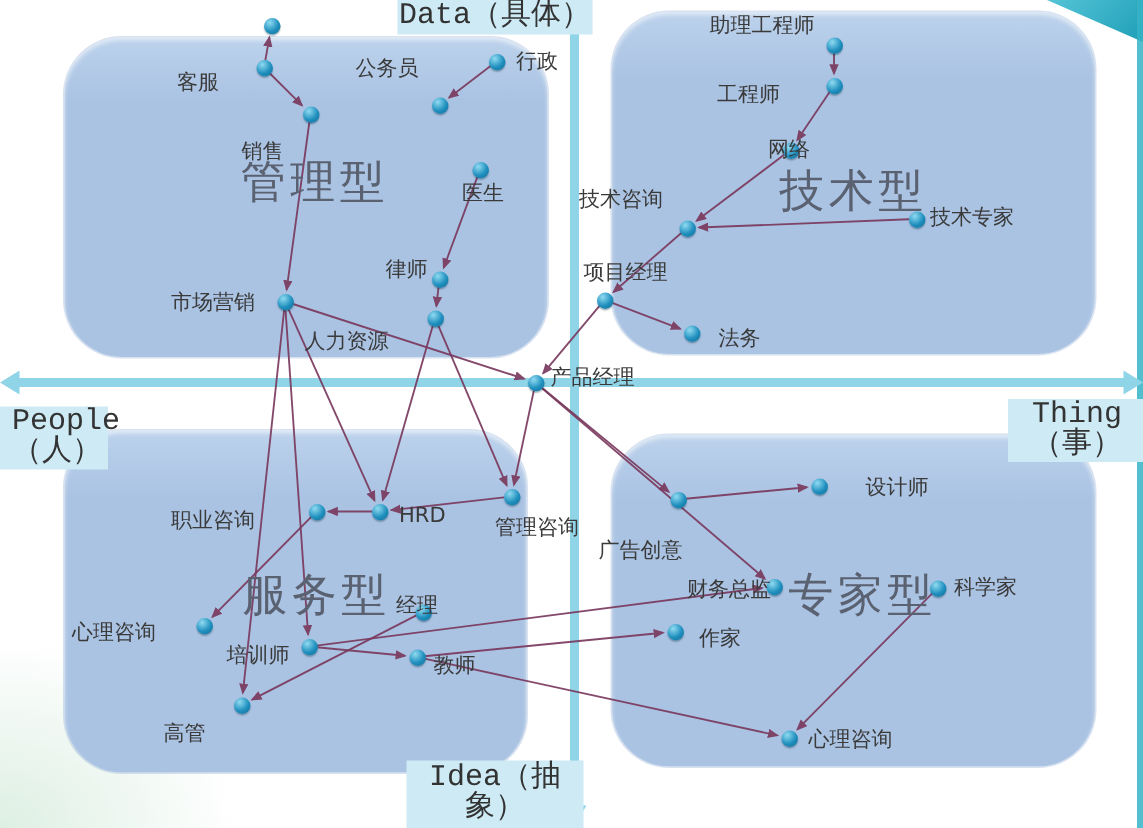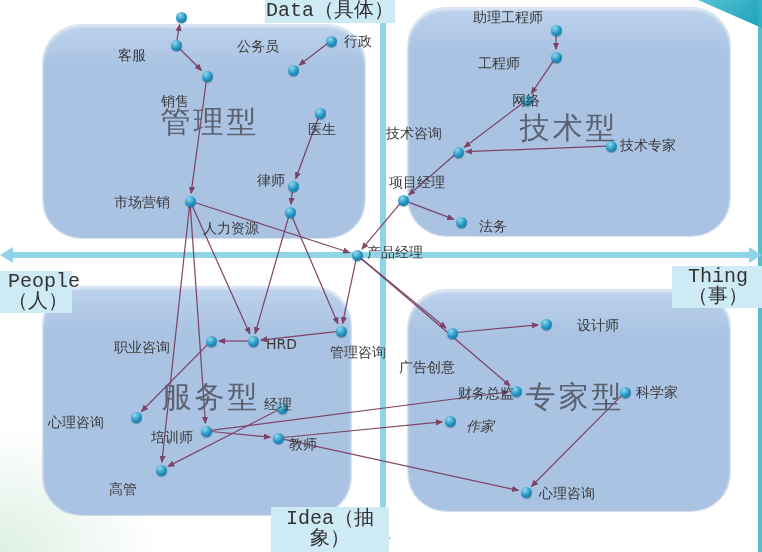--- a/index.html
+++ b/index.html
@@ -188,21 +188,21 @@
       <span class="node-label" style="left: 109px; top: 481px;">高管</span>
       <div class="dot" style="left: 540.5px; top: 318.5px;"></div>
       <span class="node-label" style="left: 577px; top: 317px;">设计师</span>
       <div class="dot" style="left: 446.5px; top: 327.5px;"></div>
       <span class="node-label" style="left: 399px; top: 359px;">广告创意</span>
       <div class="dot" style="left: 510.5px; top: 385.5px;"></div>
       <span class="node-label" style="left: 458px; top: 385px;">财务总监</span>
       <div class="dot" style="left: 619.5px; top: 386.5px;"></div>
       <span class="node-label" style="left: 636px; top: 384px;">科学家</span>
       <div class="dot" style="left: 444.5px; top: 415.5px;"></div>
-      <span class="node-label" style="left: 466px; top: 418px; font-style: italic;">作家</span>
+      <span class="node-label" style="left: 466px; top: 418px;">作家</span>
       <div class="dot" style="left: 520.5px; top: 486.5px;"></div>
       <span class="node-label" style="left: 539px; top: 485px;">心理咨询</span>
     </div>
 
   <div id="title-layer">
       <div class="quadrant-title" style="left: 210px; top: 122px;">管理型</div>
       <div class="quadrant-title" style="left: 569px; top: 128px;">技术型</div>
       <div class="quadrant-title" style="left: 211px; top: 397px;">服务型</div>
       <div class="quadrant-title" style="left: 575px; top: 397px; text-align: right;">专家型</div>
     </div>

